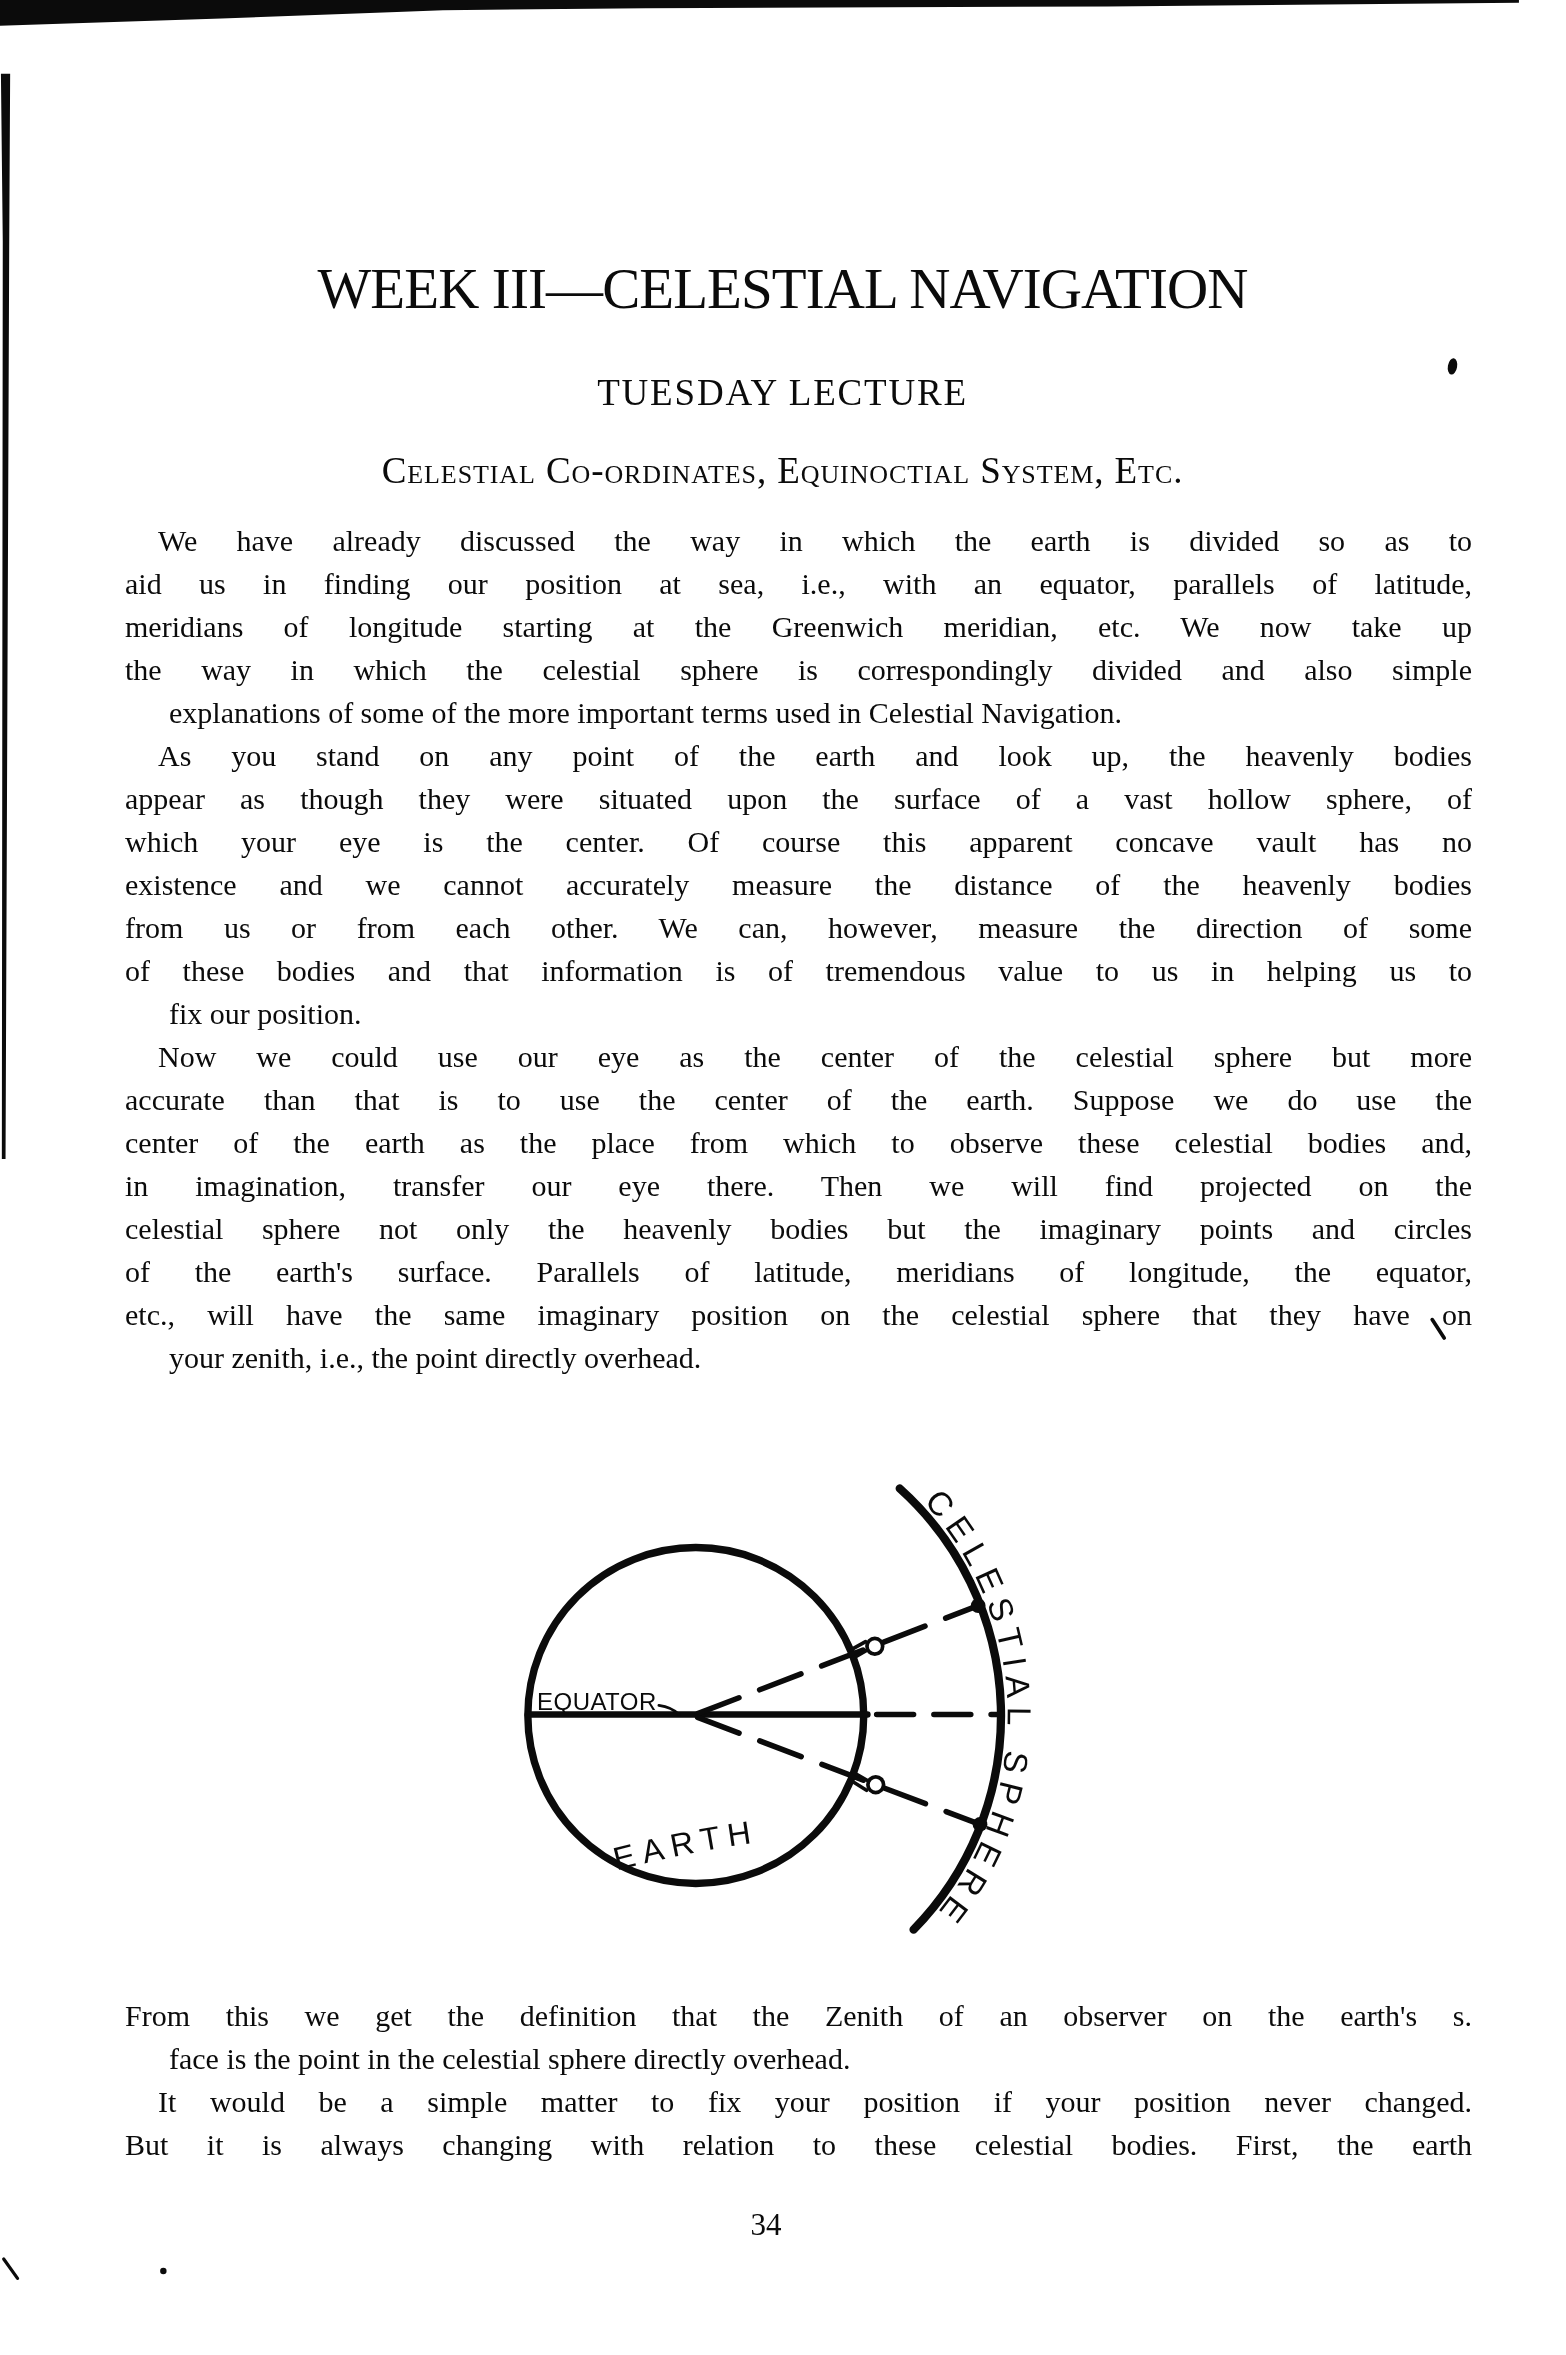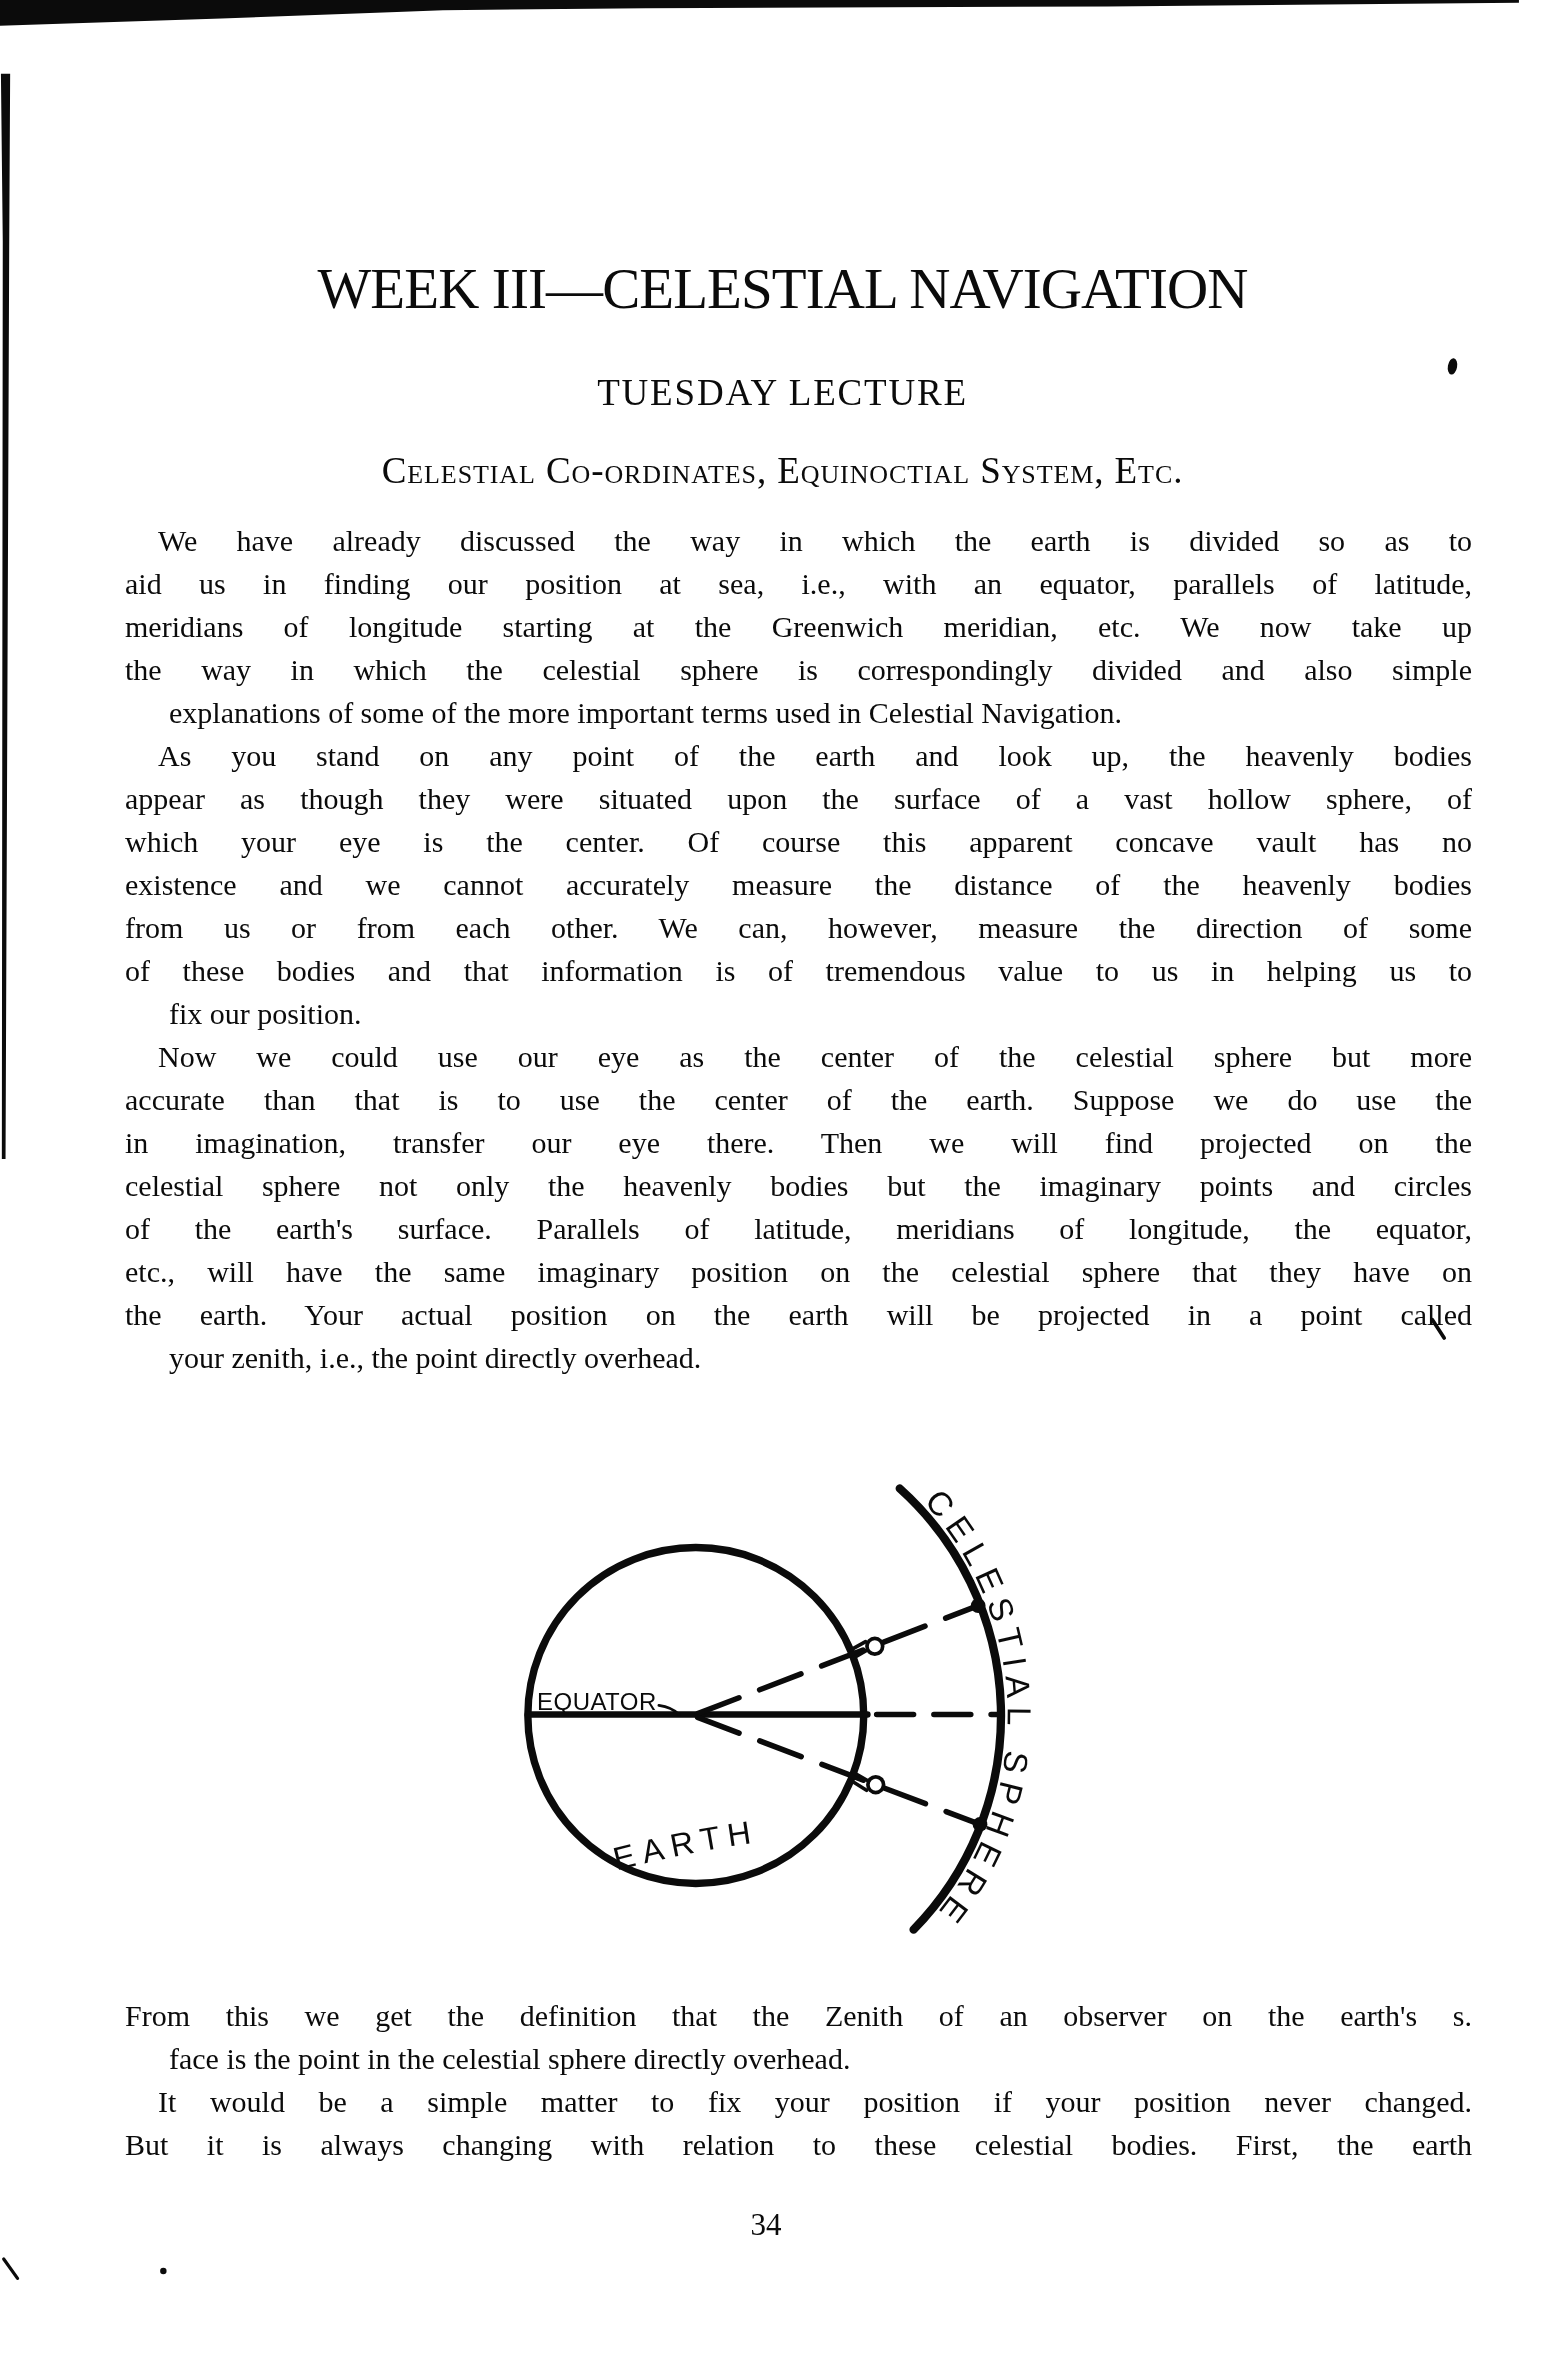--- a/index.html
+++ b/index.html
@@ -53,25 +53,25 @@
         <div class="line">appear as though they were situated upon the surface of a vast hollow sphere, of</div>
         <div class="line">which your eye is the center. Of course this apparent concave vault has no</div>
         <div class="line">existence and we cannot accurately measure the distance of the heavenly bodies</div>
         <div class="line">from us or from each other. We can, however, measure the direction of some</div>
         <div class="line">of these bodies and that information is of tremendous value to us in helping us to</div>
         <div class="line last">fix our position.</div>
       </div>
       <div class="para">
         <div class="line indent">Now we could use our eye as the center of the celestial sphere but more</div>
         <div class="line">accurate than that is to use the center of the earth. Suppose we do use the</div>
+        <div class="line">center of the earth as the place from which to observe these celestial bodies and,</div>
         <div class="line">in imagination, transfer our eye there. Then we will find projected on the</div>
         <div class="line">celestial sphere not only the heavenly bodies but the imaginary points and circles</div>
         <div class="line">of the earth's surface. Parallels of latitude, meridians of longitude, the equator,</div>
         <div class="line">etc., will have the same imaginary position on the celestial sphere that they have on</div>
-        <div class="line">the earth. Your actual position on the earth will be projected in a point called</div>
         <div class="line last">your zenith, i.e., the point directly overhead.</div>
       </div>
     </div>
   <div id="body-bottom" class="body-block">
       <div class="para">
         <div class="line">From this we get the definition that the Zenith of an observer on the earth's s.</div>
         <div class="line last">face is the point in the celestial sphere directly overhead.</div>
       </div>
       <div class="para">
         <div class="line indent">It would be a simple matter to fix your position if your position never changed.</div>

